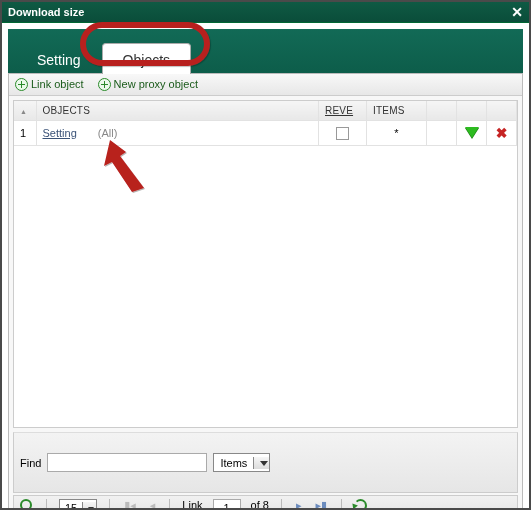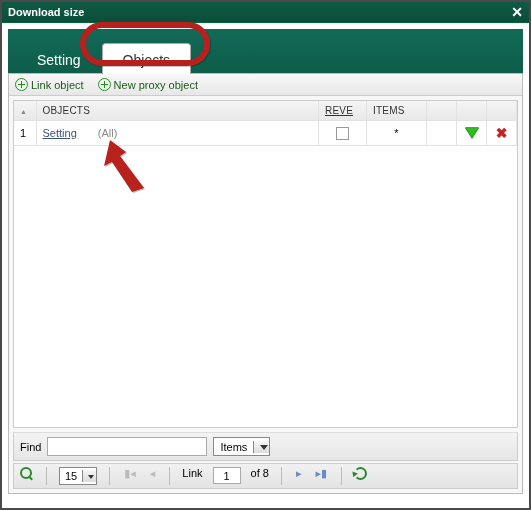--- a/index.html
+++ b/index.html
@@ -70,21 +70,21 @@
     padding: 4px 6px;
     display: flex;
     gap: 14px;
     align-items: center;
   }
   .tool-link {
     color: #1b5b1b;
     cursor: pointer;
     font-size: 11px;
     display: inline-flex;
-    align-items: center;
+    align-items: flex-start;
     gap: 3px;
   }
   .add-icon {
     width: 13px; height: 13px;
     border: 1px solid #2a8a2a;
     border-radius: 50%;
     background: #eafaea;
     position: relative;
     display: inline-block;
   }
@@ -158,21 +158,21 @@
     font-size: 14px;
     cursor: pointer;
   }
   .grid-empty { flex: 1; }
 
   .findbar {
     background: linear-gradient(#f3f3f3, #e6e6e6);
     border: 1px solid #ccc;
     border-top: 1px solid #ddd;
     margin: 4px 4px 2px 4px;
-    padding: 4px 6px;
+    padding: 20px 6px;
     display: flex;
     align-items: center;
     gap: 6px;
     font-size: 11px;
   }
   .findbar input[type=text] {
     border: 1px solid #aaa;
     height: 19px;
     width: 160px;
     padding: 0 4px;

